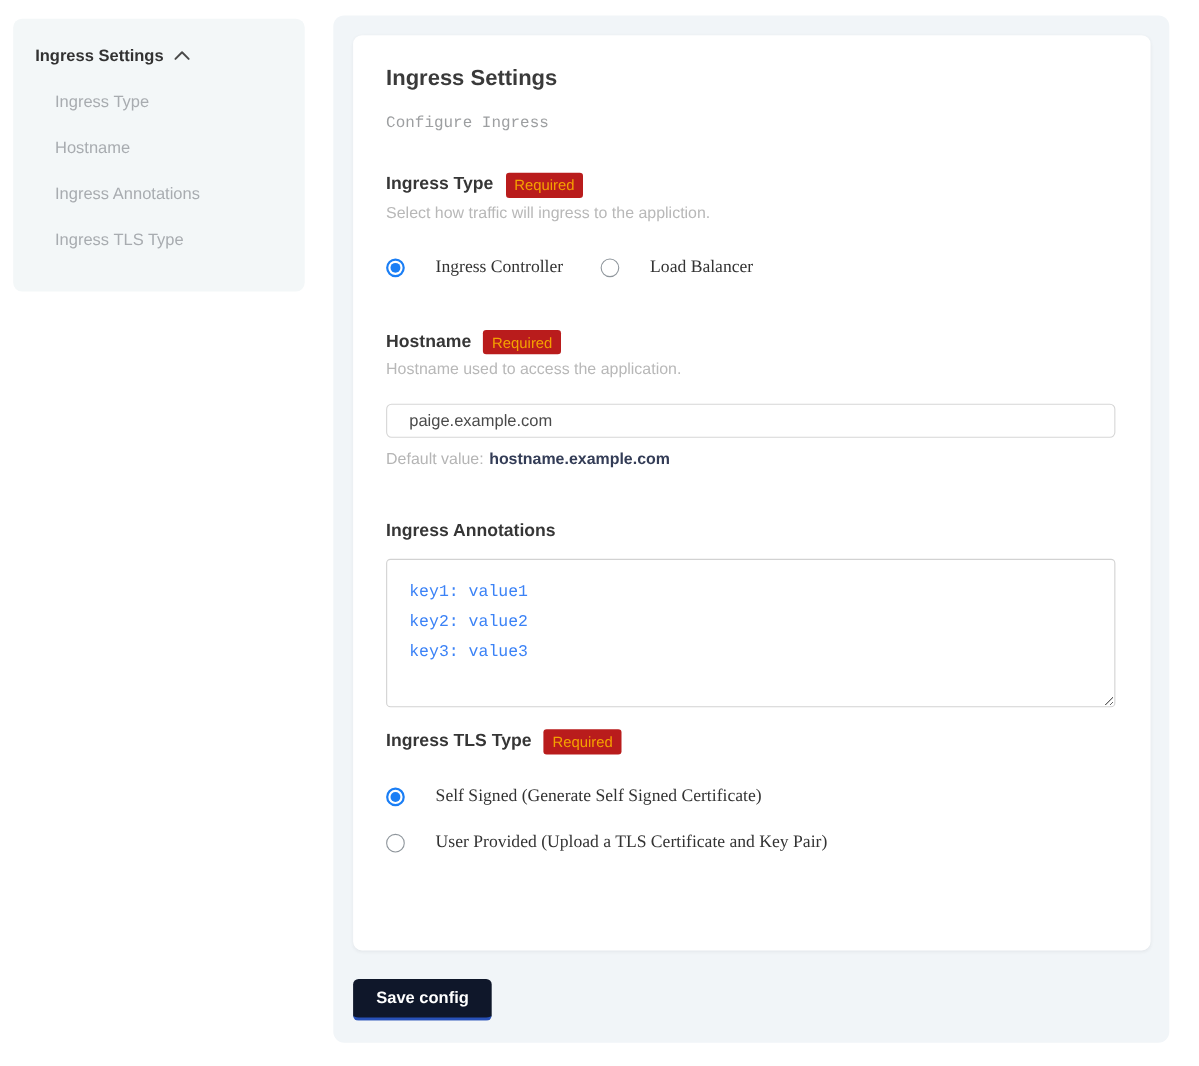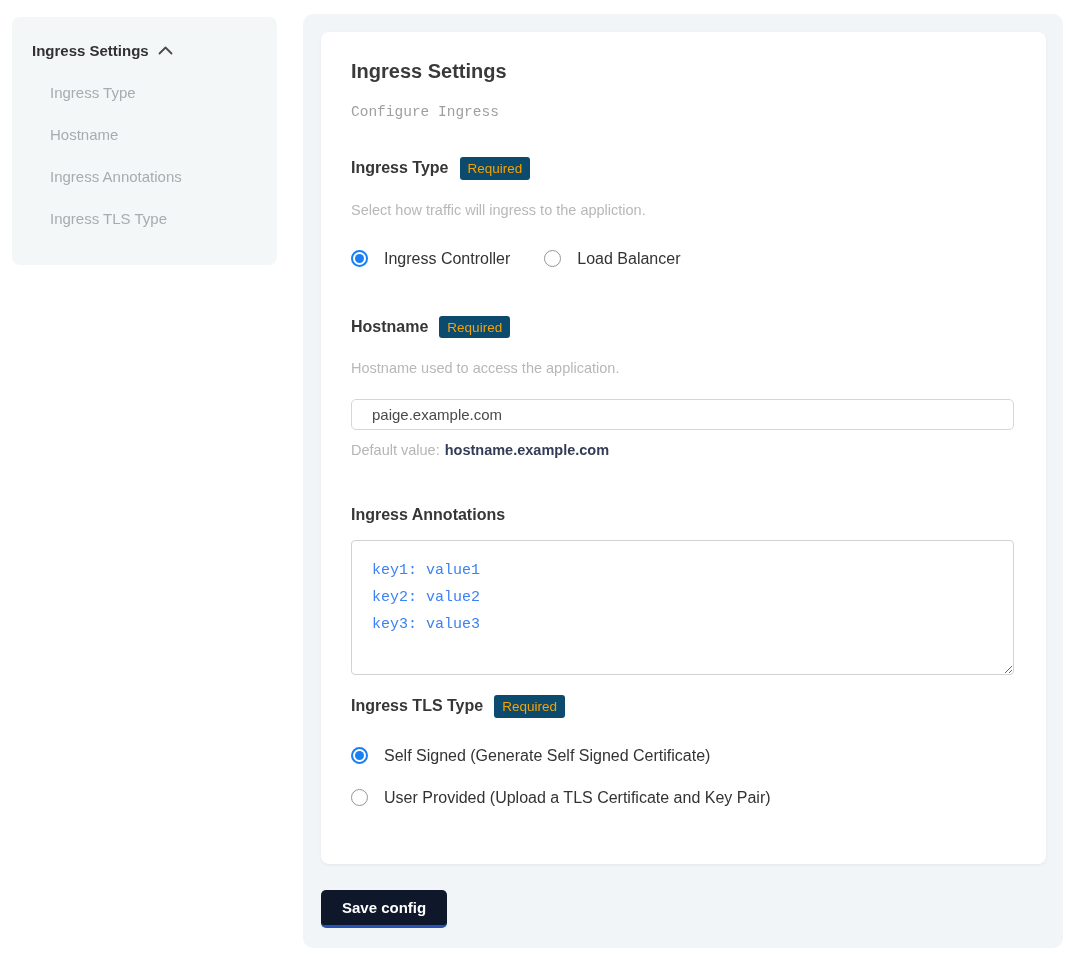--- a/index.html
+++ b/index.html
@@ -68,41 +68,42 @@
 
   .field-group { margin-top: 37px; }
   .field-label-row { display: flex; align-items: center; gap: 11px; }
   .field-label {
     font-size: 16px;
     font-weight: 600;
     color: #363636;
     line-height: 20px;
   }
   .required-badge {
-    background: #0c4a6e;
+    background: #b91c1c;
     color: #f5a200;
     font-size: 13.5px;
     line-height: 13.5px;
     padding: 5px 8px 4px 8px;
     border-radius: 3px;
   }
   .field-help {
-    margin-top: 22px;
+    margin-top: 6px;
     font-size: 14.5px;
     color: #b8b8b8;
   }
 
   
   .radio-row-inline {
     display: flex; align-items: center; gap: 34px;
     margin-top: 32px;
   }
   .radio-option {
-    display: flex; align-items: flex-start; gap: 16px;
-    cursor: pointer;
+    display: flex; align-items: flex-end; gap: 28px;
+    cursor: pointer;
+    font-family: Liberation Serif, serif;
   }
   .radio {
     width: 17px; height: 17px;
     border-radius: 50%;
     position: relative;
     flex: none;
   }
   .radio.checked { border: 2px solid #1a7ef5; background: #ffffff; }
   .radio.checked::after {
     content: "";

